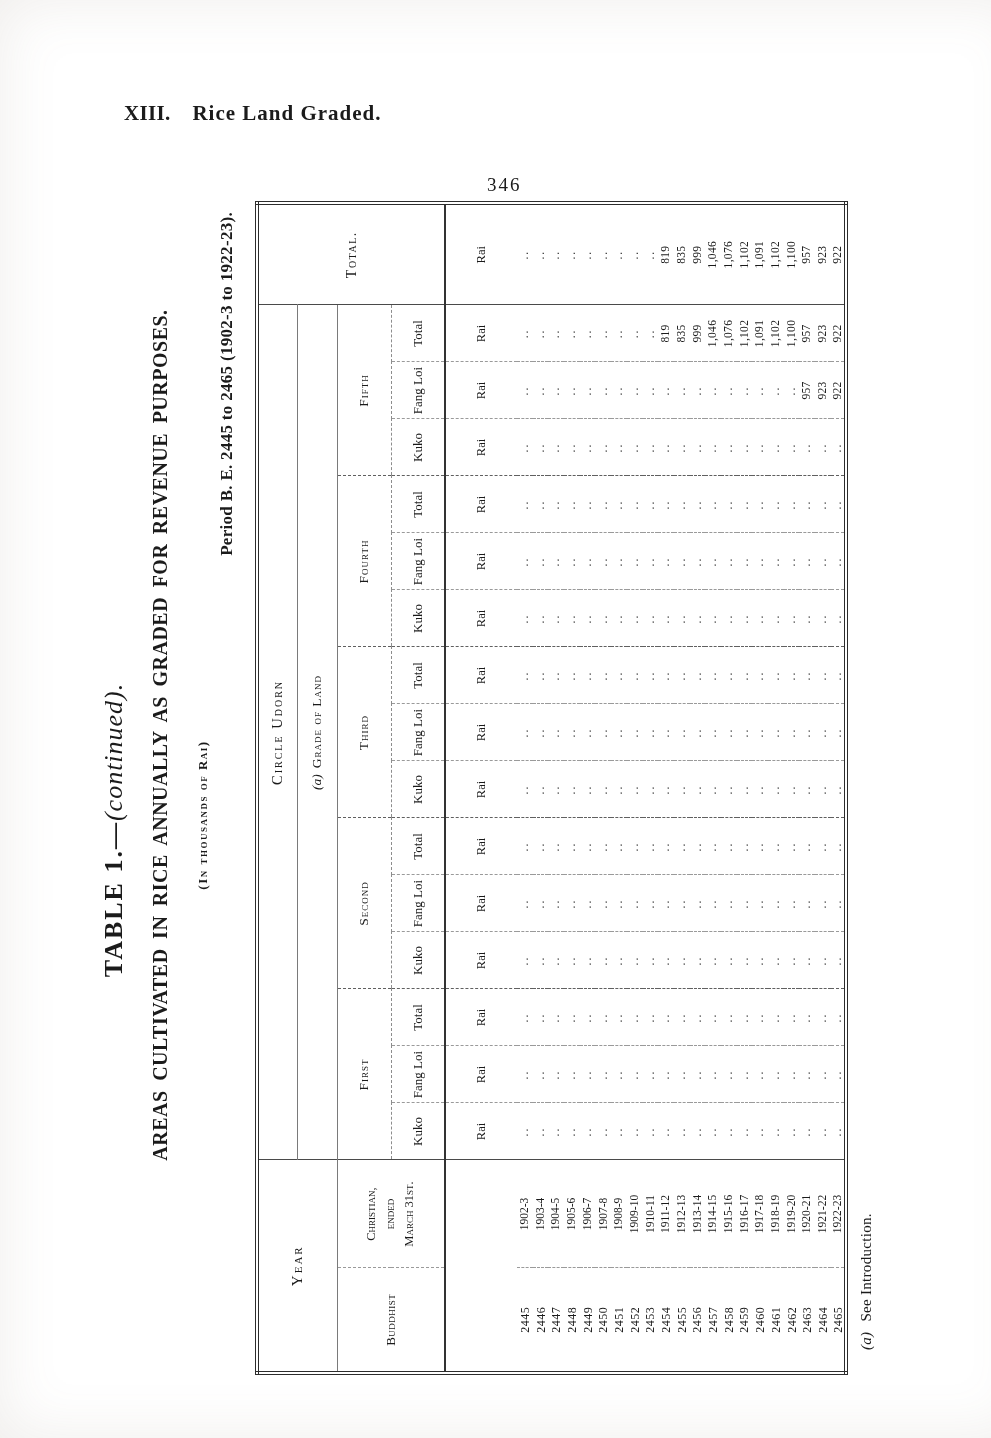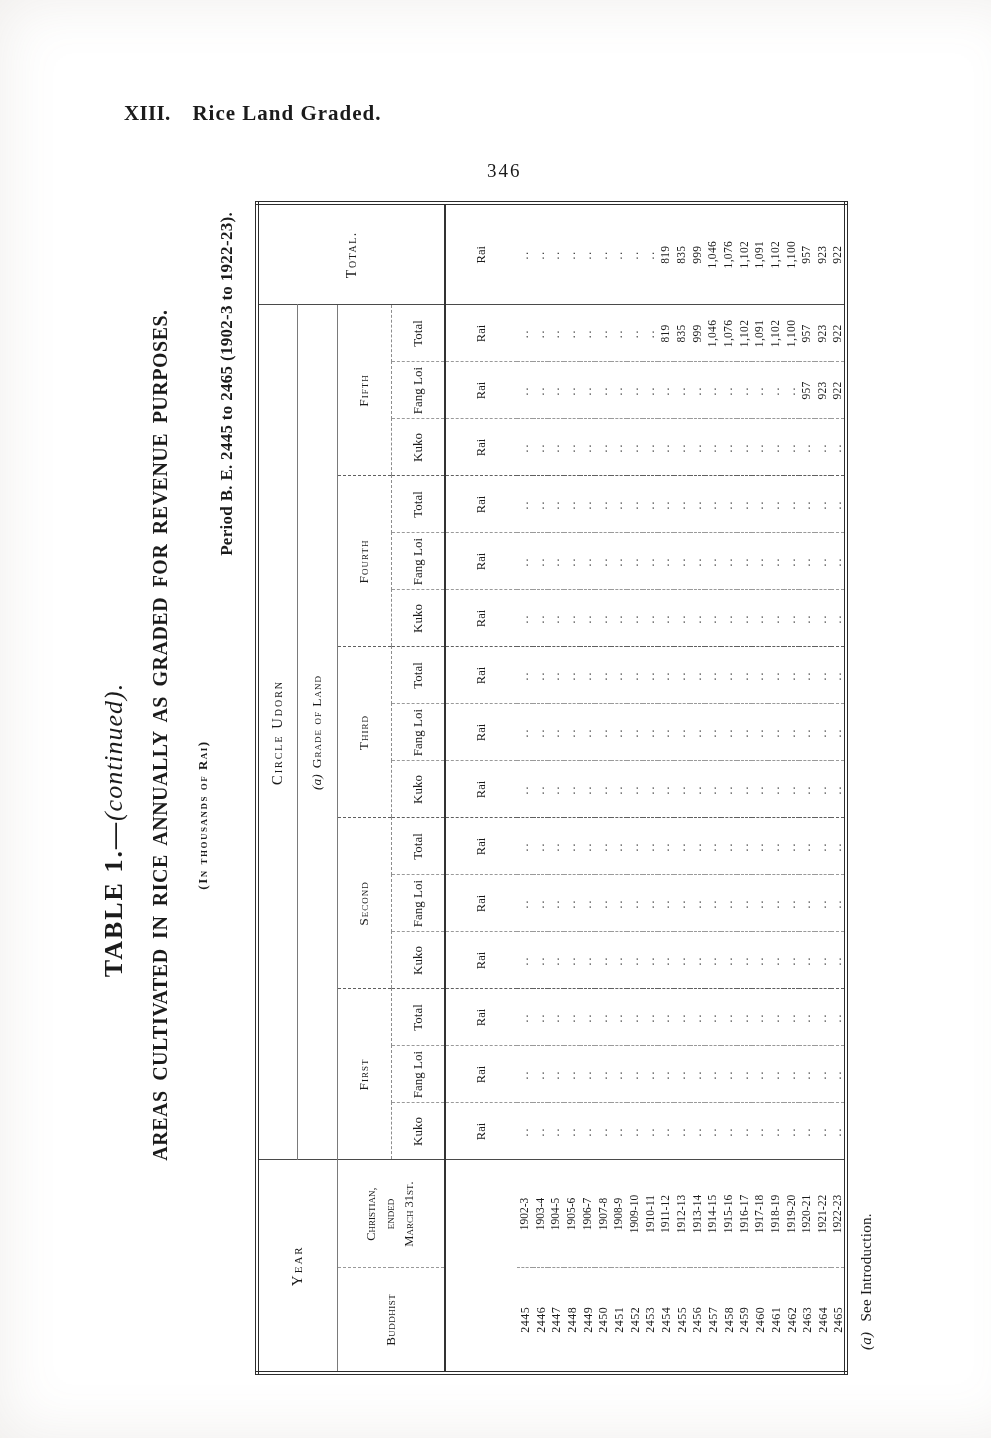--- a/index.html
+++ b/index.html
@@ -2,21 +2,21 @@
 <html><head>
 <meta charset="utf-8">
 <style>
   html,body{margin:0;padding:0;background:#e8e6e0;}
   .page{position:relative;width:991px;height:1438px;background:#ffffff;overflow:hidden;
         font-family:"Liberation Serif","DejaVu Serif",serif;color:#1b1b1b;
         box-shadow:inset 0 0 60px rgba(120,110,90,.12);padding-left:36px;}
   .doc-header{position:absolute;left:124px;top:101px;font-size:21px;font-weight:bold;
         letter-spacing:1px;white-space:nowrap;}
   .doc-header .num{margin-right:22px;}
-  .page-number{position:absolute;left:487px;top:160px;font-size:19px;letter-spacing:2px;}
+  .page-number{position:absolute;left:487px;top:174px;font-size:19px;letter-spacing:2px;}
 
   
   .rotated{position:absolute;left:95px;top:1375px;width:1170px;height:790px;
         transform:rotate(-90deg);transform-origin:0 0;}
   .t1{position:absolute;top:4px;left:-40px;width:1170px;text-align:center;font-size:26px;
         letter-spacing:2px;white-space:nowrap;}
   .t1 .b{font-weight:bold;}
   .t1 .i{font-style:italic;font-weight:normal;letter-spacing:1px;}
   .t2{position:absolute;top:54px;left:55px;width:1170px;text-align:center;font-size:20px;
         font-weight:bold;letter-spacing:.5px;word-spacing:4px;white-space:nowrap;}

